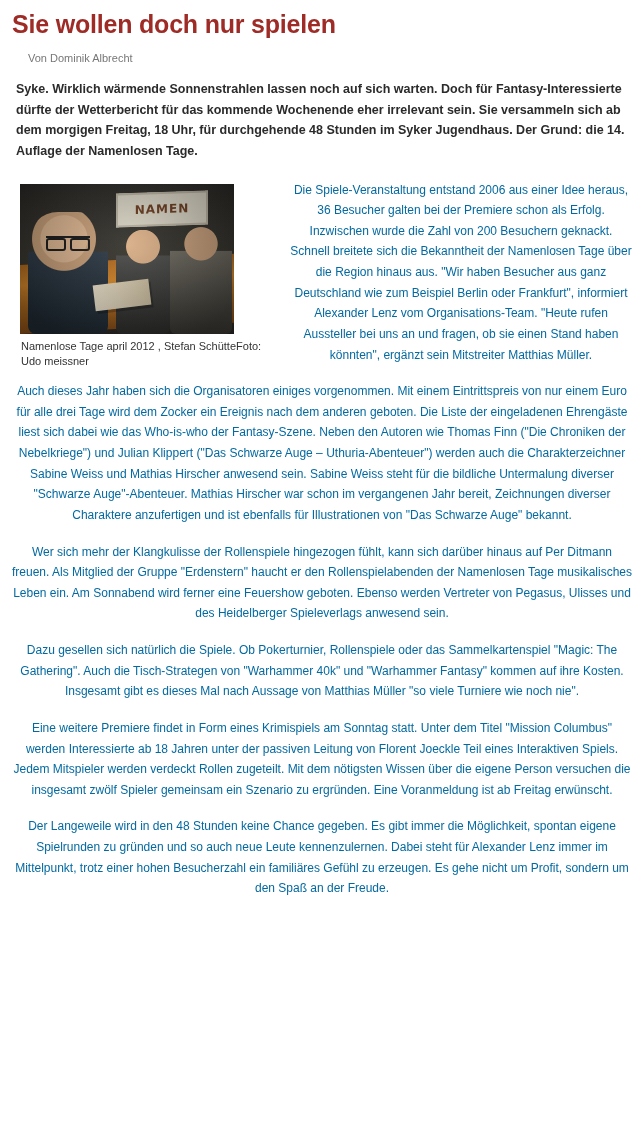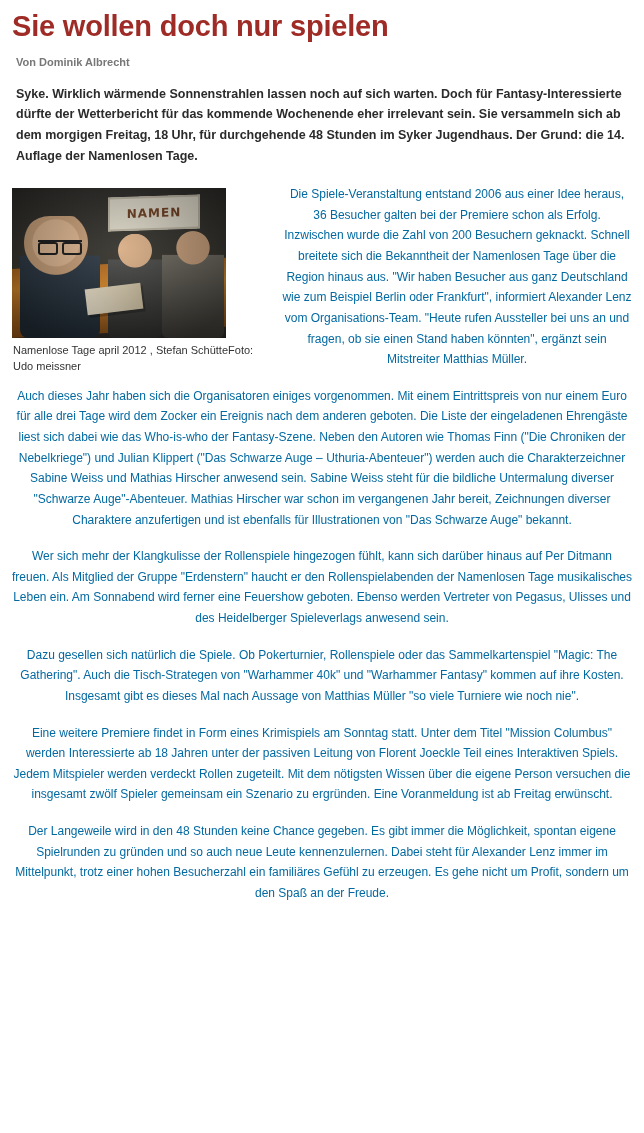--- a/index.html
+++ b/index.html
@@ -12,53 +12,52 @@
     font-family: "Liberation Sans", sans-serif;
     color: #333333;
     -webkit-font-smoothing: antialiased;
   }
   .page {
     width: 644px;
     box-sizing: border-box;
     padding: 6px 12px 18px 12px;
   }
   .headline {
-    font-size: 29px;
+    font-size: 25px;
     font-weight: bold;
     color: #9e2b25;
     line-height: 1.15;
     margin: 4px 0 12px 0;
     letter-spacing: -0.2px;
   }
   .byline {
     font-size: 11px;
     color: #777777;
-    margin: 0 0 14px 4px;
+    margin: 0 0 14px 16px;
     line-height: 1.3;
-    font-weight: bold;
   }
   .lead {
     font-size: 12.5px;
     font-weight: bold;
     color: #2b2b2b;
     line-height: 1.65;
     margin: 0 0 18px 4px;
     text-align: left;
   }
   .body-text p {
     font-size: 12px;
     color: #0369a1;
     line-height: 1.72;
     margin: 0 0 16px 0;
     text-align: center;
   }
   .figure {
     float: left;
     width: 256px;
-    margin: 4px 14px 6px 0;
+    margin: 4px 14px 6px 8px;
   }
   .figure .photo {
     width: 214px;
     height: 150px;
     display: block;
     position: relative;
     overflow: hidden;
     background: #30302e;
   }
   .figure .caption {

